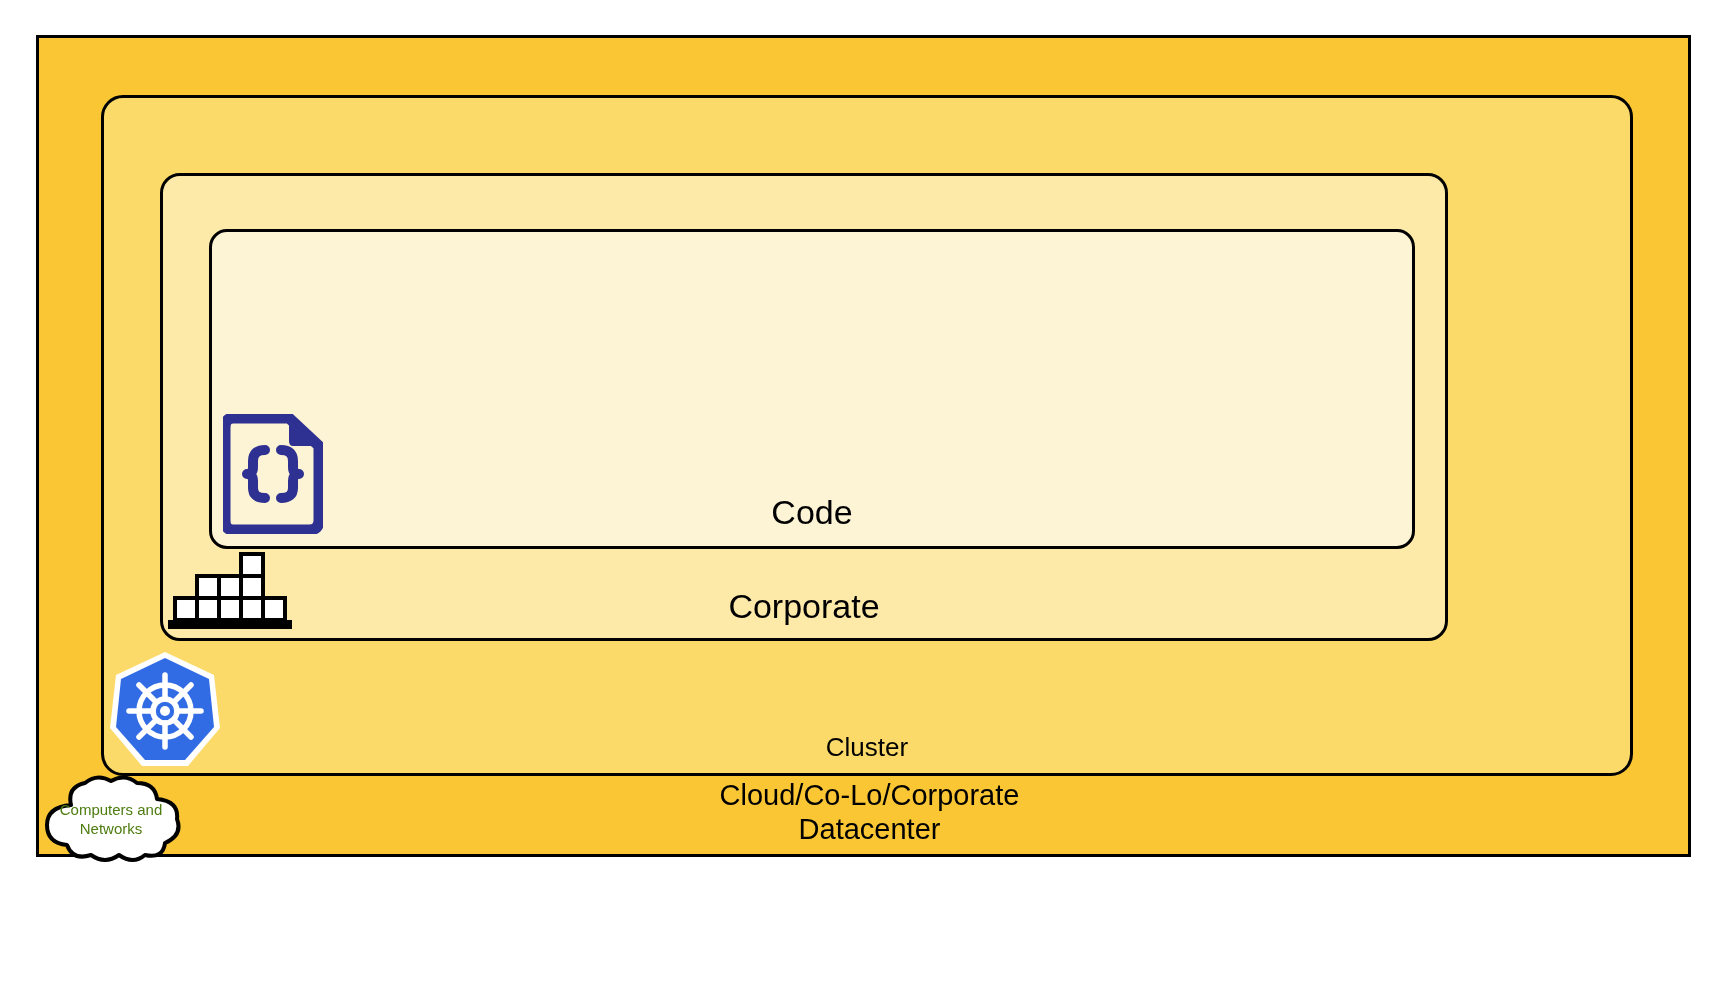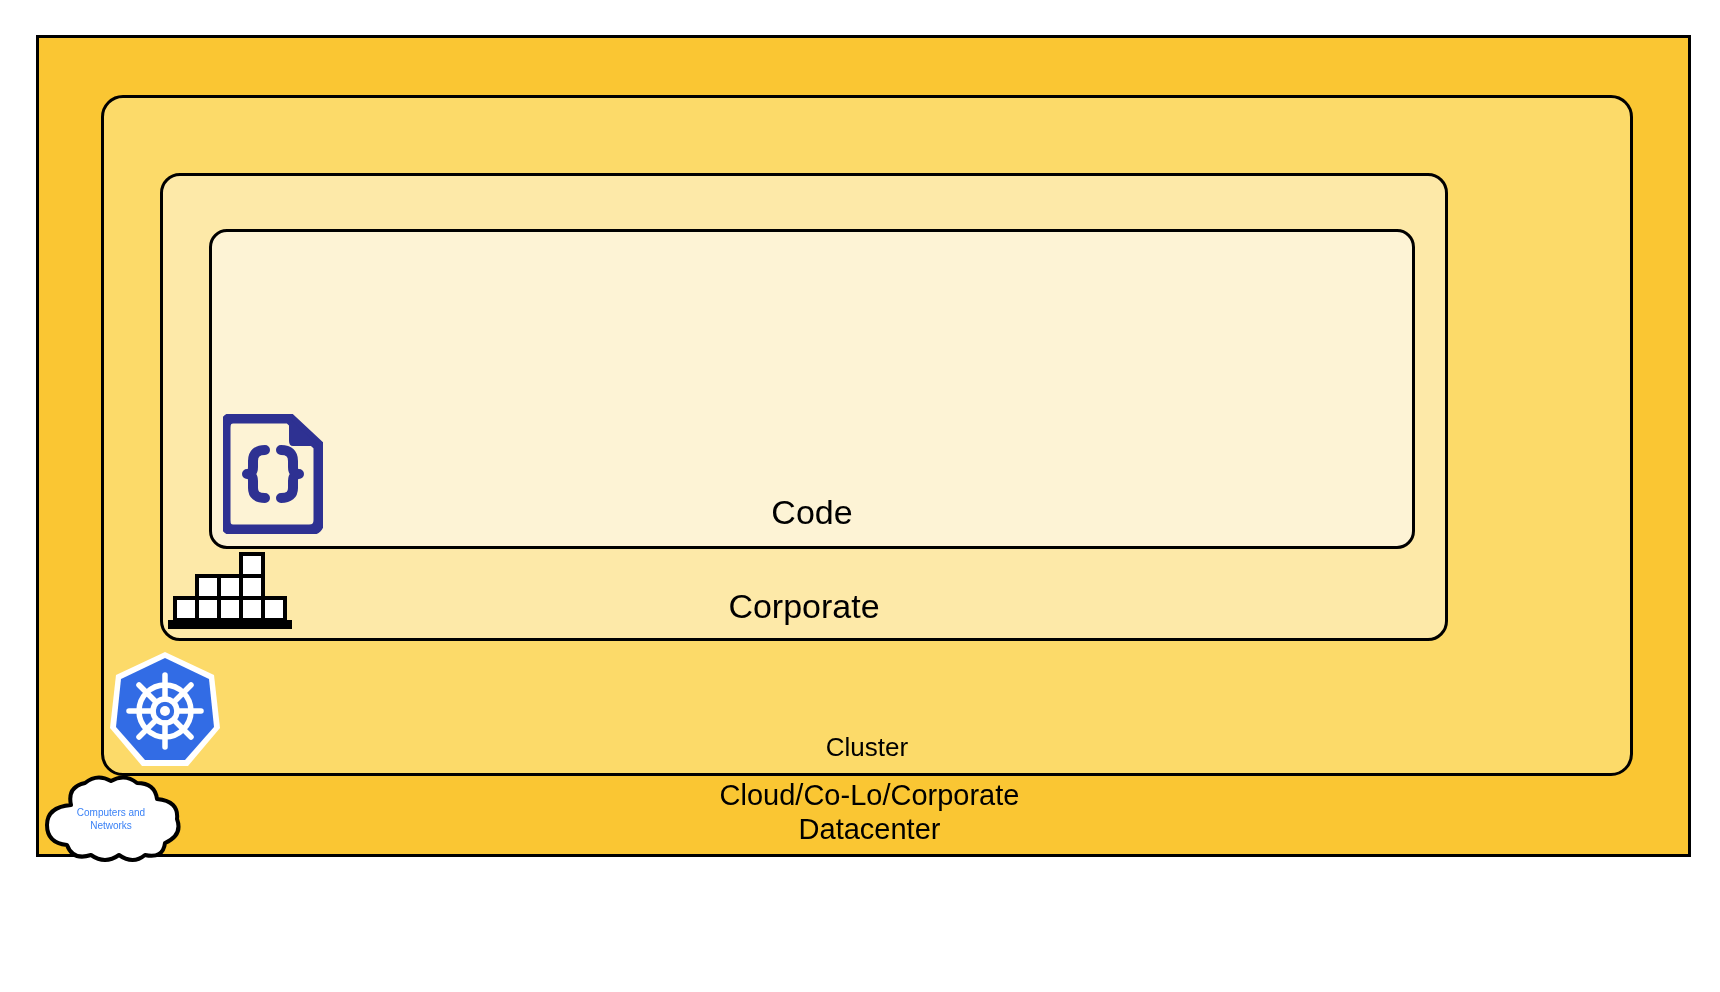--- a/index.html
+++ b/index.html
@@ -148,23 +148,23 @@
   #cloud-text {
     position: absolute;
     left: 0;
     top: 0;
     width: 148px;
     height: 88px;
     display: flex;
     flex-direction: column;
     align-items: center;
     justify-content: center;
-    font-size: 10px;
+    font-size: 15px;
     line-height: 1.3;
-    color: #3b82f6;
+    color: #4d7c0f;
     text-align: center;
     white-space: pre-line;
     user-select: none;
   }
 </style>
 </head>
 <body>
 
 <div id="canvas">
 

